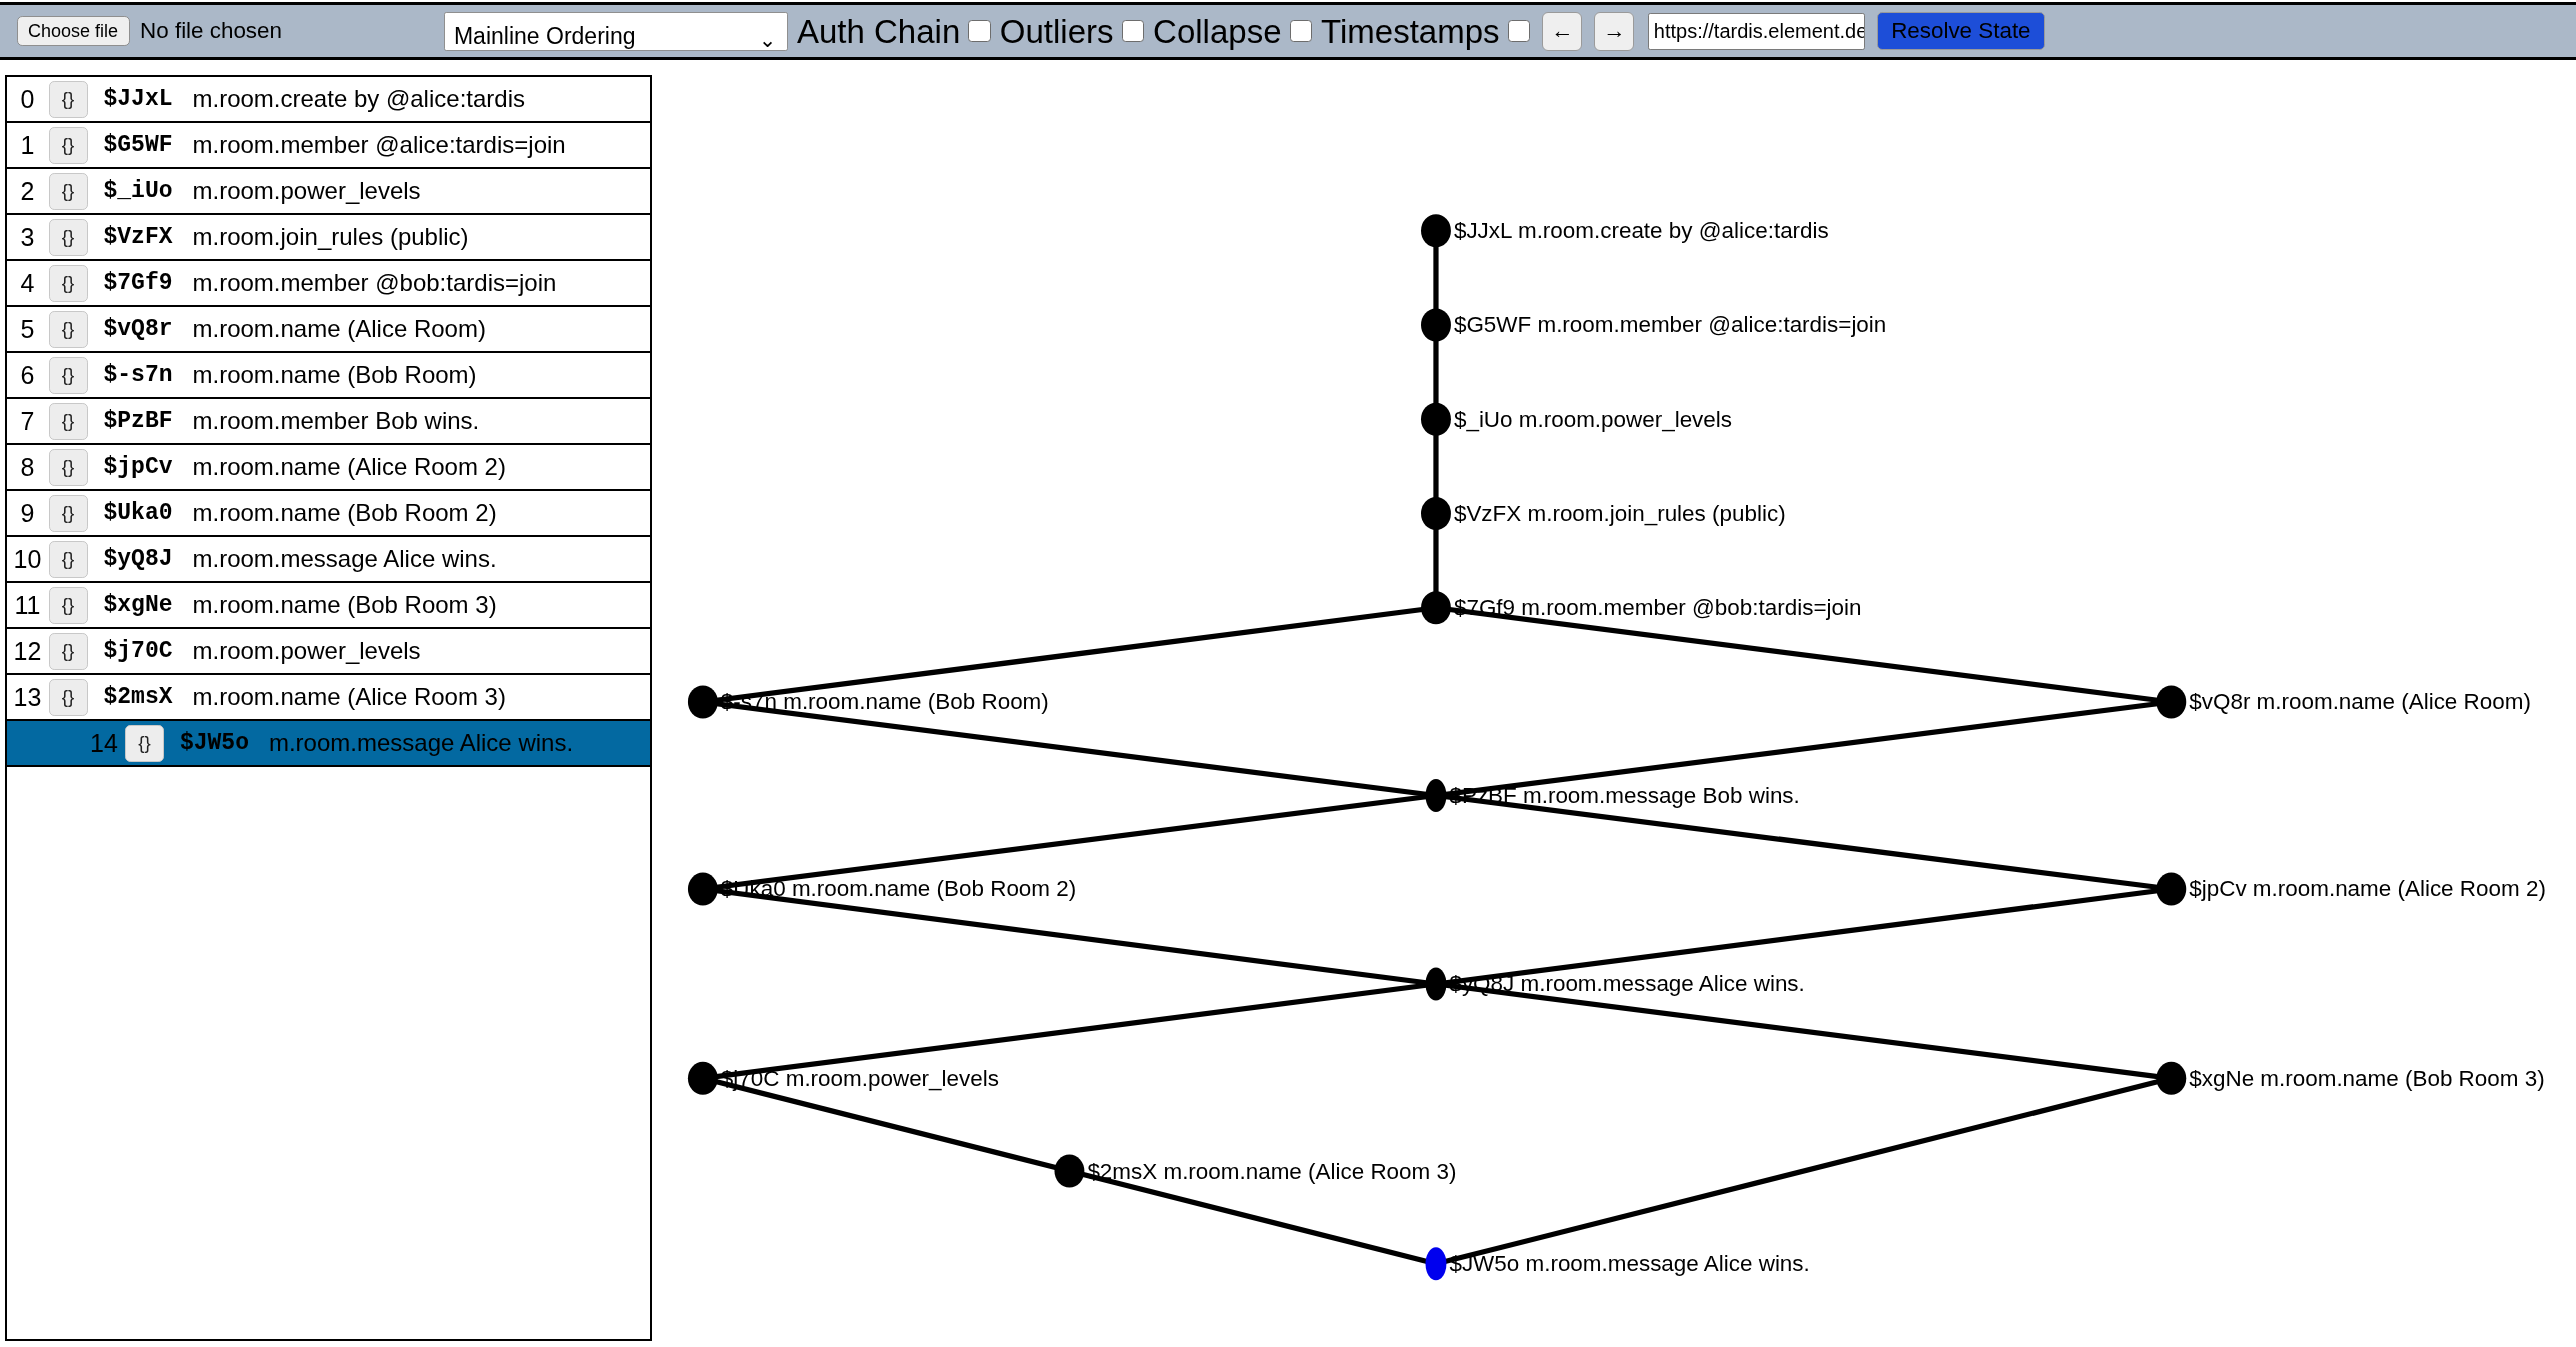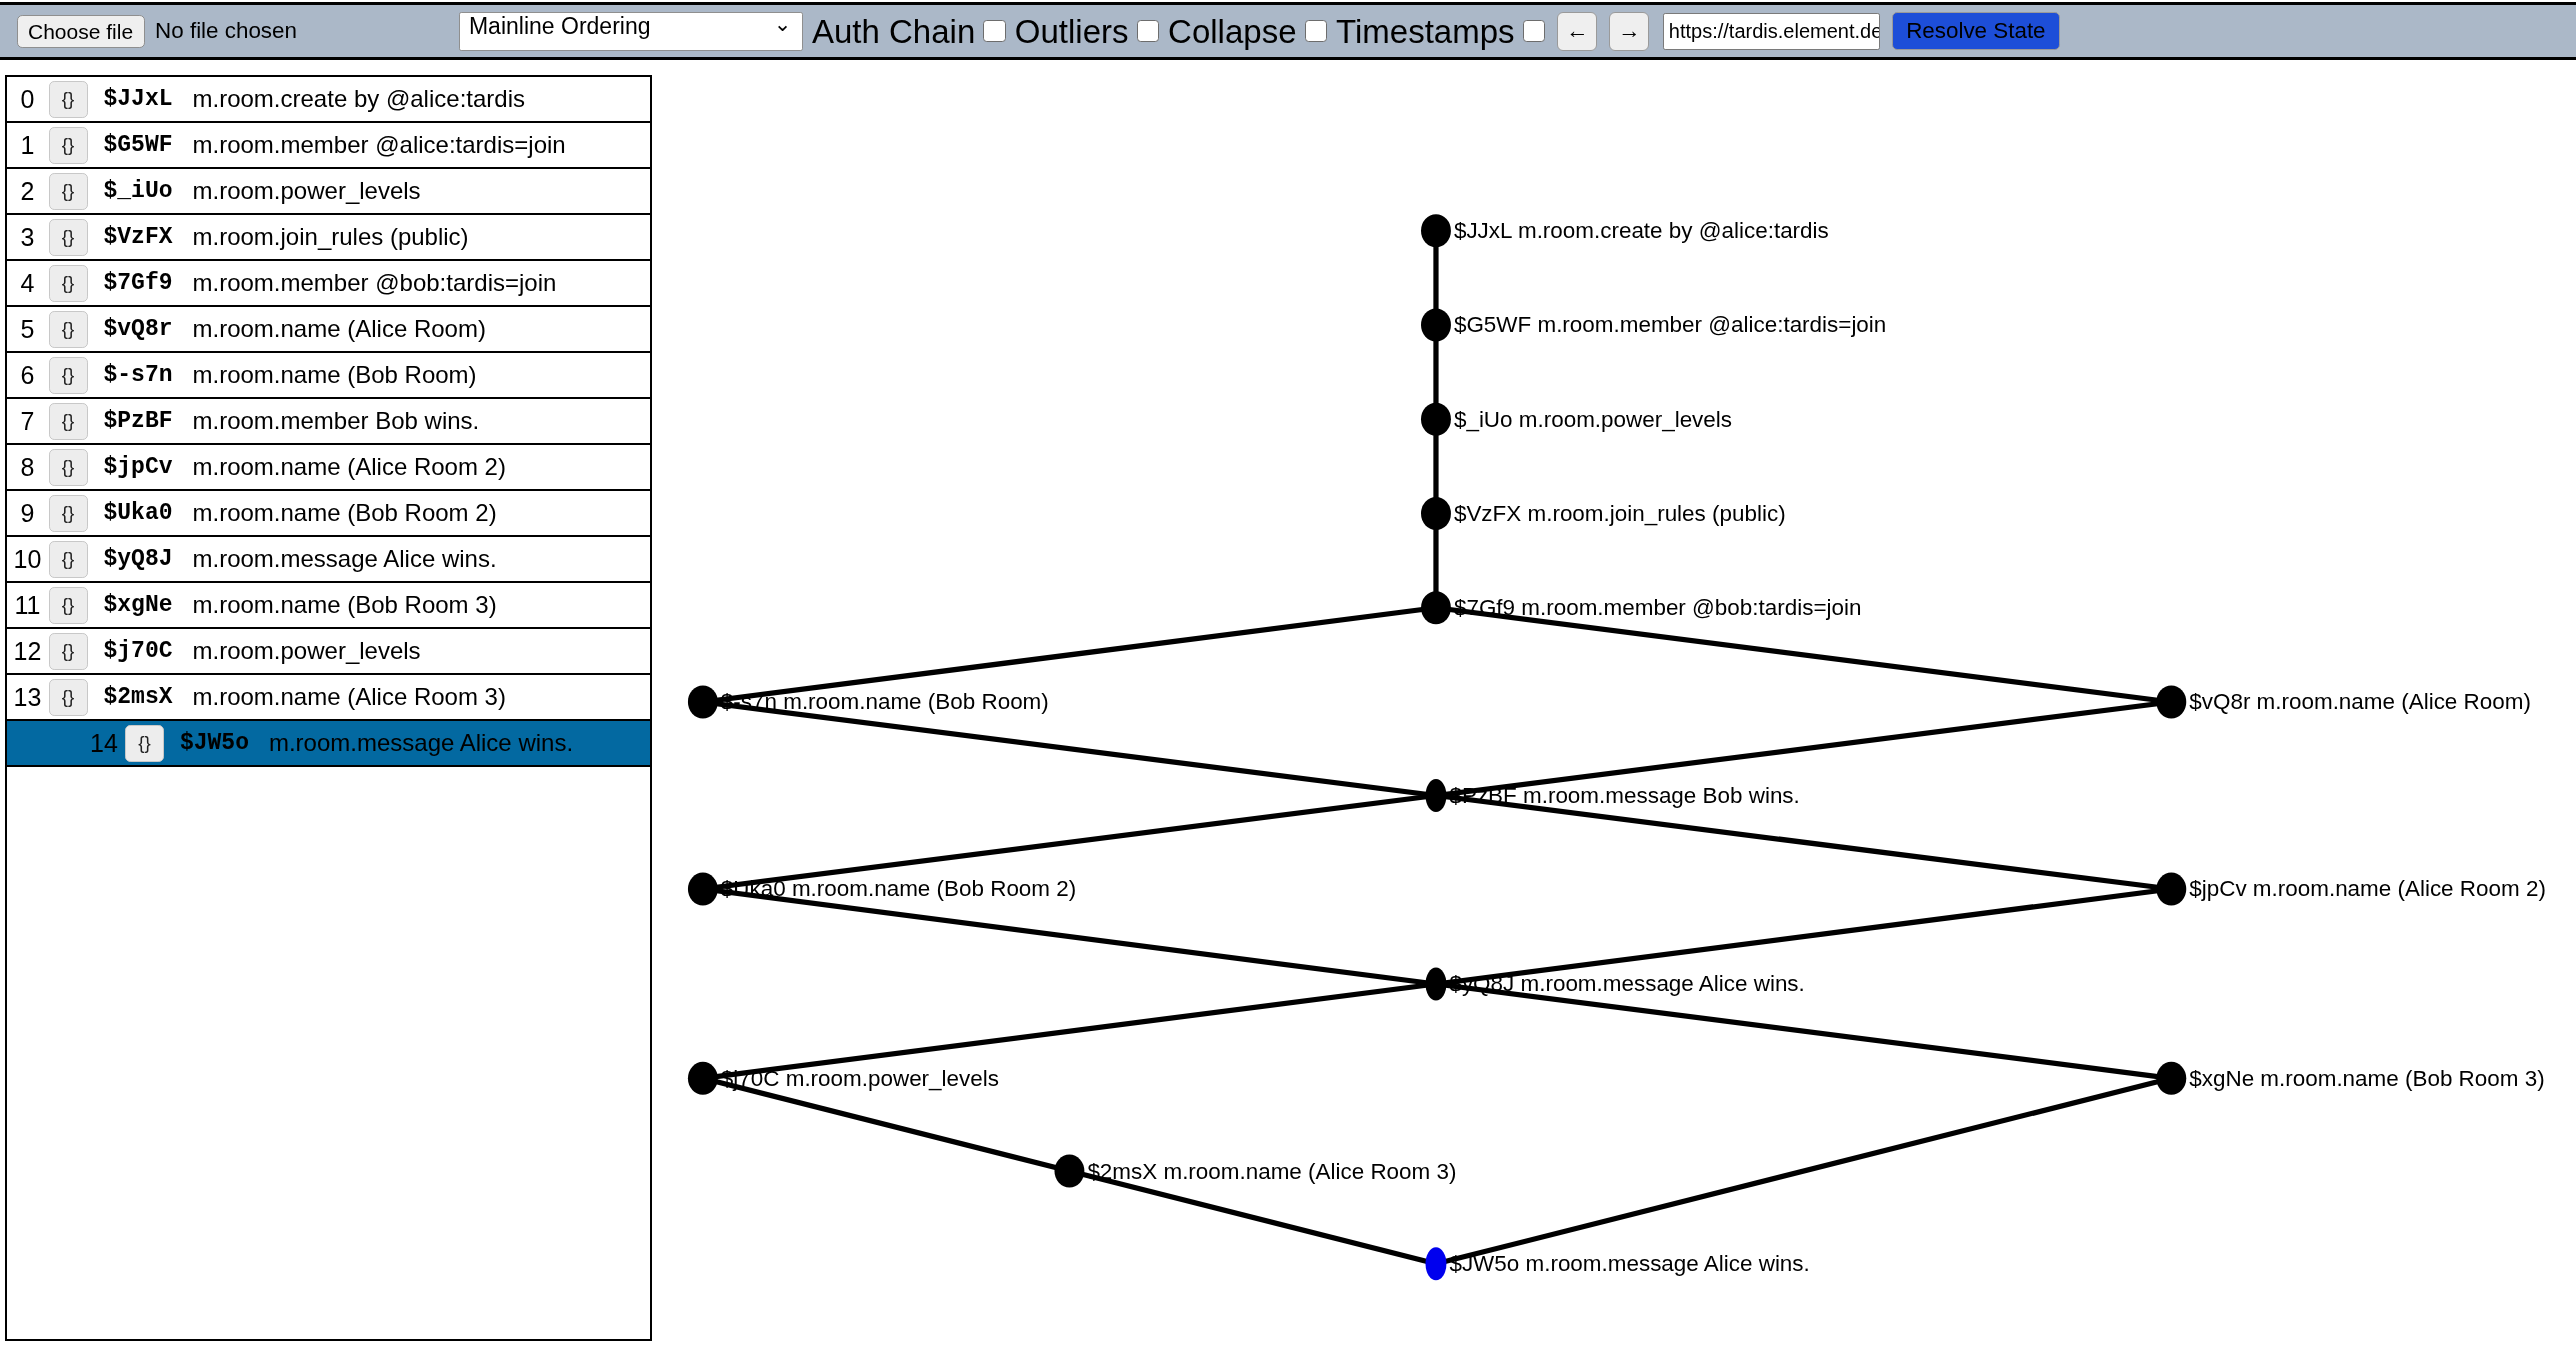--- a/index.html
+++ b/index.html
@@ -24,21 +24,21 @@
     align-items: center;
     padding-left: 16.5px;
     gap: 0;
     white-space: nowrap;
   }
   .tb-btn {
     background: #efefef;
     border: 1.5px solid #8f8f8f;
     border-radius: 5.2px;
     font-family: "Liberation Sans", sans-serif;
-    font-size: 21px;
+    font-size: 18px;
     color: #000;
     padding: 5.2px 10.5px;
     line-height: 1;
     cursor: pointer;
   }
   .file-chosen {
     font-size: 22.4px;
     color: #000000;
     margin-left: 10.5px;
     margin-right: 12px;
@@ -46,21 +46,21 @@
   .tb-select {
     margin-left: 150px;
     width: 344px;
     height: 39px;
     background: #ffffff;
     border: 1.5px solid #8f8f8f;
     border-radius: 2.2px;
     font-size: 23px;
     color: #000;
     display: flex;
-    align-items: flex-start;
+    align-items: flex-end;
     padding: 0 9px;
     position: relative;
     cursor: pointer;
   }
   .tb-select .chev {
     position: absolute;
     right: 10.5px;
     font-size: 21px;
     line-height: 1;
   }

